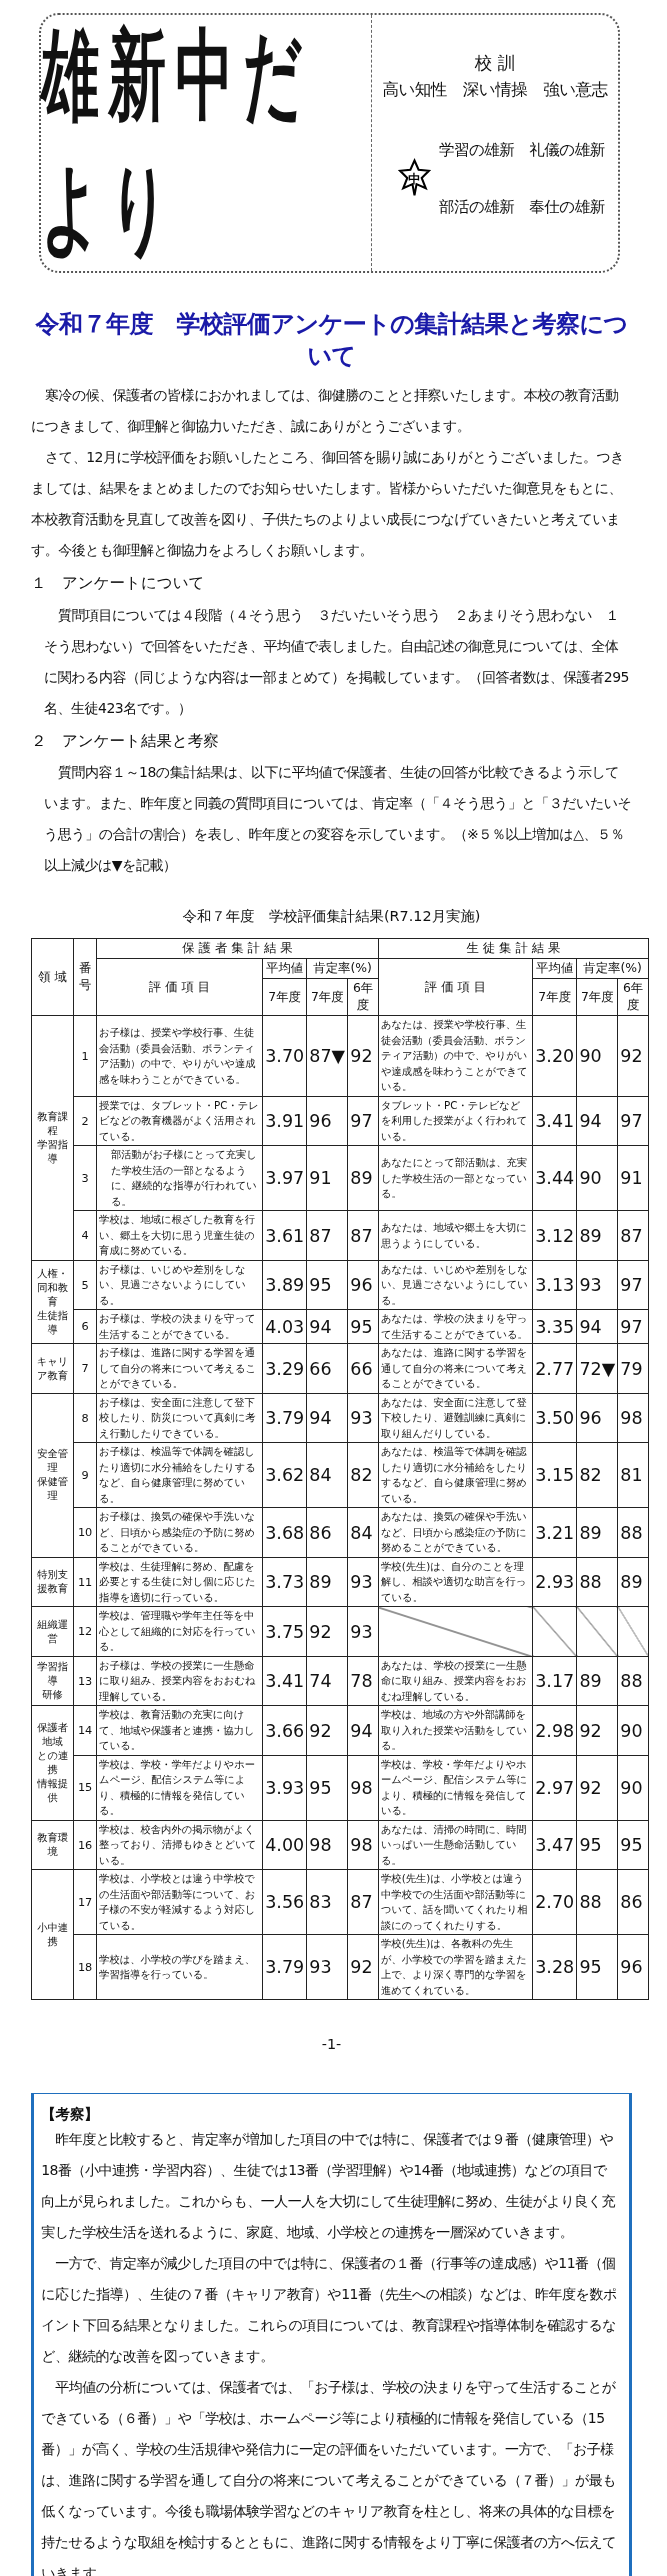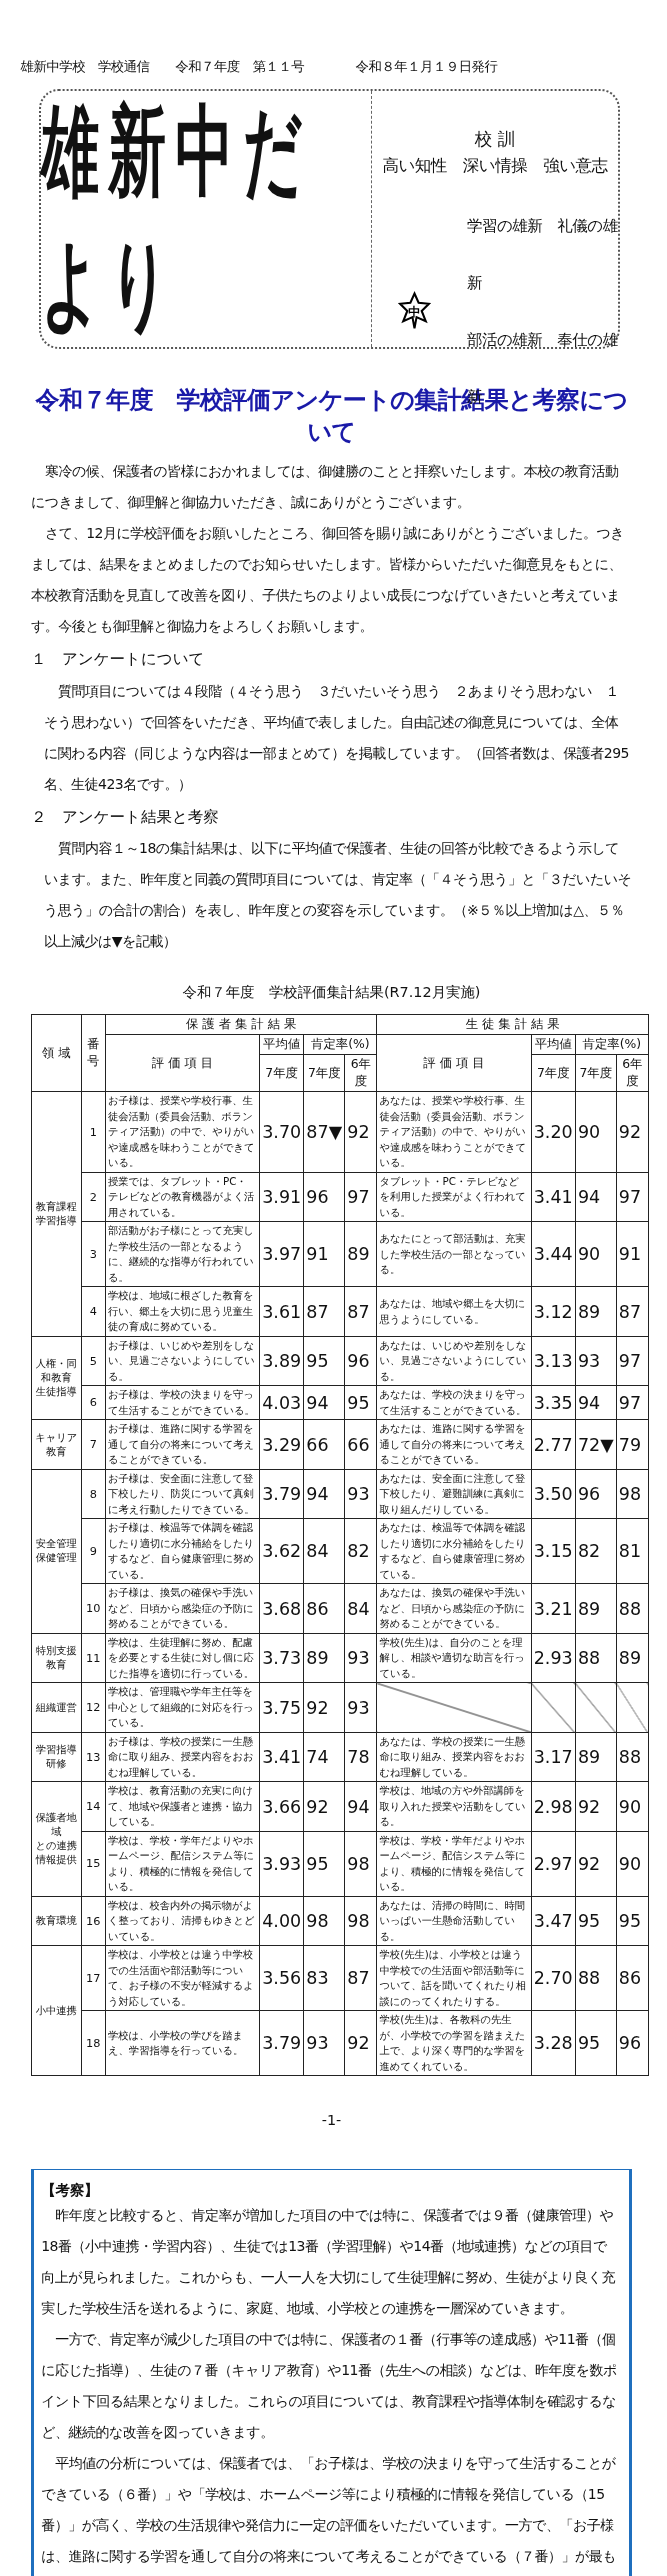--- a/index.html
+++ b/index.html
@@ -9,21 +9,21 @@
   .meta{display:flex;font-size:13.4px;padding-top:58px;padding-left:20.6px;letter-spacing:-0.5px;}
   .meta .l{width:335px;}
   .header-box{position:relative;margin:13px 0 0 39px;width:581px;height:260px;border:2.6px dotted #555;border-radius:19.6px;display:flex;box-sizing:border-box;}
   .hb-left{width:330px;border-right:1.5px dashed #666;display:flex;align-items:center;justify-content:center;}
   .big-title{font-family:"DejaVu Serif",serif;font-weight:bold;font-size:58px;letter-spacing:9.3px;transform:scaleY(1.7);}
   .hb-right{flex:1;text-align:center;padding-top:36px;font-size:15.5px;}
   .motto-h{font-size:17.5px;}
   .motto{font-size:16.5px;margin-top:4.1px;letter-spacing:-0.5px;}
   .mottos2{display:flex;align-items:center;margin-top:20.6px;padding-left:26px;}
   .emblem{width:33px;height:77px;display:flex;align-items:center;justify-content:center;font-size:23px;font-weight:bold;}
-  .m2{text-align:left;margin-left:36px;font-size:15.5px;line-height:57px;letter-spacing:-0.5px;}
+  .m2{text-align:left;margin-left:8px;font-size:15.5px;line-height:57px;letter-spacing:-0.5px;}
   h1.main{color:#1a1aa8;font-size:24px;font-weight:bold;text-align:center;margin:35px 0 8.2px 0;letter-spacing:-0.5px;}
   p.body{font-size:14px;line-height:31px;margin:0;letter-spacing:-0.5px;text-indent:1em;}
   .sec{font-size:15.5px;margin:7.2px 0 5.2px 0;}
   .indent{padding-left:13px;}
   .tbl-title{text-align:center;font-weight:normal;font-size:14.4px;margin:26px 0 12.4px 0;}
   table.eval{border-collapse:collapse;width:618px;font-size:10.3px;}
   table.eval td,table.eval th{border:0.8px solid #222;font-weight:normal;padding:1px 2.1px;}
   table.eval th{font-size:12.4px;}
   td.q{width:72px;line-height:15.5px;vertical-align:middle;}
   td.num{font-size:17.5px;text-align:left;padding-left:3.1px;}
@@ -32,24 +32,20 @@
   .slash{background:linear-gradient(to top right,transparent 49%,#222 50%,transparent 51%);}
   .pagenum{text-align:center;font-size:14.4px;margin:36px 0 41px 0;}
   .box-blue{border:3.1px solid #1f6fbe;border-top:1.5px solid #1f6fbe;padding:10.3px 10.3px 12.4px 7.2px;}
   .kh{font-size:14.4px;font-weight:bold;}
 </style>
 </head>
 <body>
 
 <div class="page">
 
-  <div class="meta">
-    <span class="l">雄新中学校　学校通信　　令和７年度　第１１号</span>
-    <span>令和８年１月１９日発行</span>
-  </div>
 
   <div class="header-box">
     <div class="hb-left">
       <div class="big-title">雄新中だより</div>
     </div>
     <div class="hb-right">
       <div class="motto-h">校 訓</div>
       <div class="motto">高い知性　深い情操　強い意志</div>
       <div class="mottos2">
         <div class="emblem">
@@ -122,21 +118,21 @@
             <td class="num">3.91</td>
             <td class="num">96</td>
             <td class="num">97</td>
             <td class="q" style="width: 149px;">タブレット・PC・テレビなどを利用した授業がよく行われている。</td>
             <td class="num">3.41</td>
             <td class="num">94</td>
             <td class="num">97</td>
           </tr>
           <tr>
             <td class="rank">3</td>
-            <td class="q" style="width: 149px;">部活動がお子様にとって充実した学校生活の一部となるように、継続的な指導が行われている。</td>
+            <td class="q" style="width: 149px; padding-left: 14px;">部活動がお子様にとって充実した学校生活の一部となるように、継続的な指導が行われている。</td>
             <td class="num">3.97</td>
             <td class="num">91</td>
             <td class="num">89</td>
             <td class="q" style="width: 149px;">あなたにとって部活動は、充実した学校生活の一部となっている。</td>
             <td class="num">3.44</td>
             <td class="num">90</td>
             <td class="num">91</td>
           </tr>
           <tr>
             <td class="rank">4</td>

